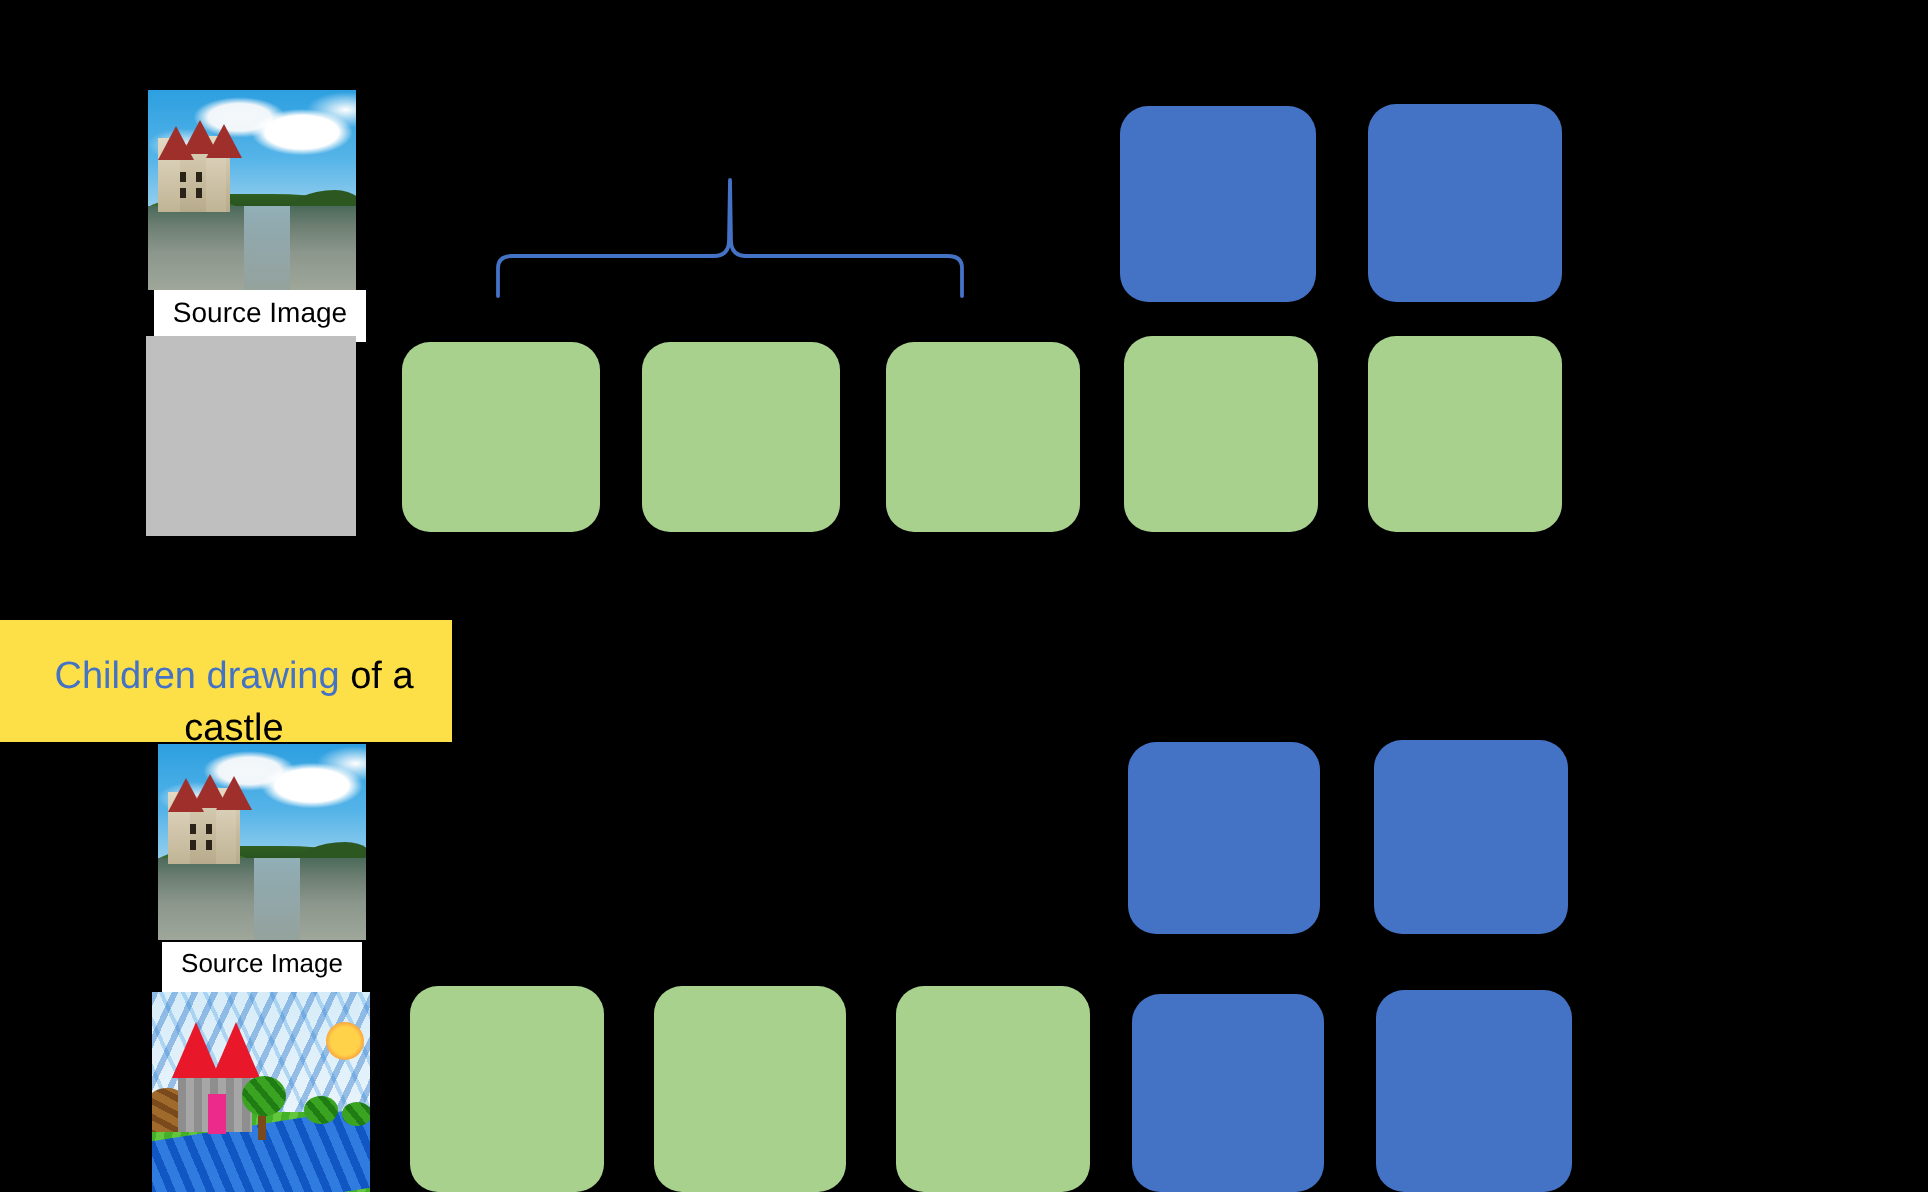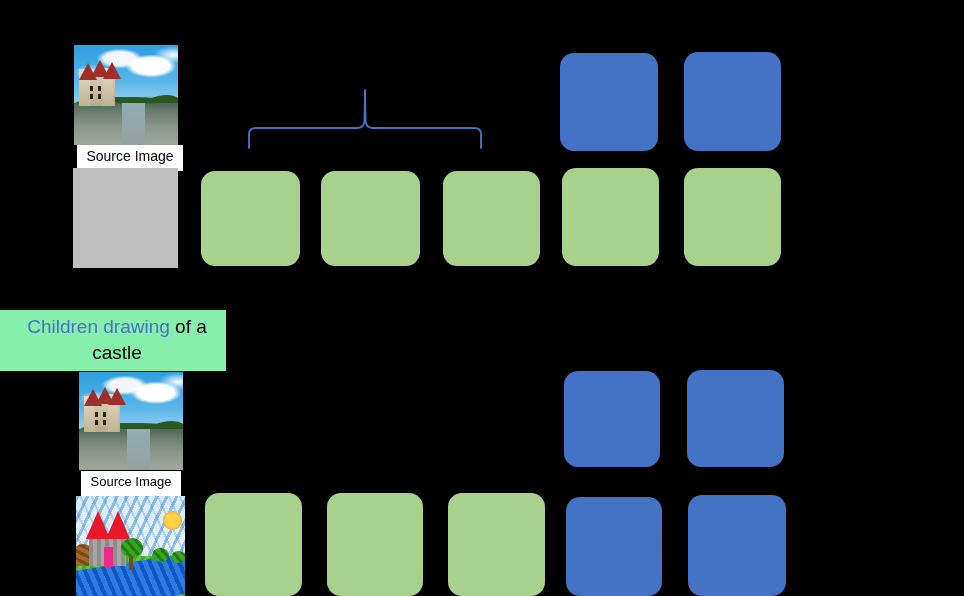--- a/index.html
+++ b/index.html
@@ -147,27 +147,27 @@
     color: #000000;
     text-align: center;
     font-family: "Liberation Sans", sans-serif;
     white-space: nowrap;
     line-height: 1;
   }
 
   
   .callout {
     position: absolute;
-    background: #86efac;
+    background: #fde047;
     text-align: center;
     font-family: "Liberation Sans", sans-serif;
     font-size: 19px;
     line-height: 26px;
     color: #000000;
-    padding: 4px 6px 10px 14px;
+    padding: 16px 6px 10px 14px;
     box-sizing: border-box;
   }
   .callout .hl { color: #4472c4; }
 
   
   .brace { position: absolute; }
 </style>
 </head>
 <body>
 

